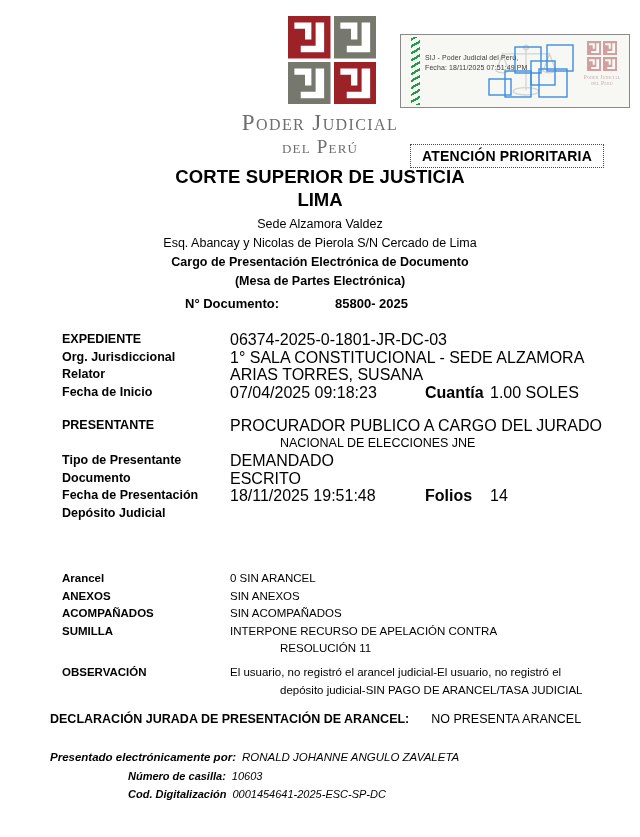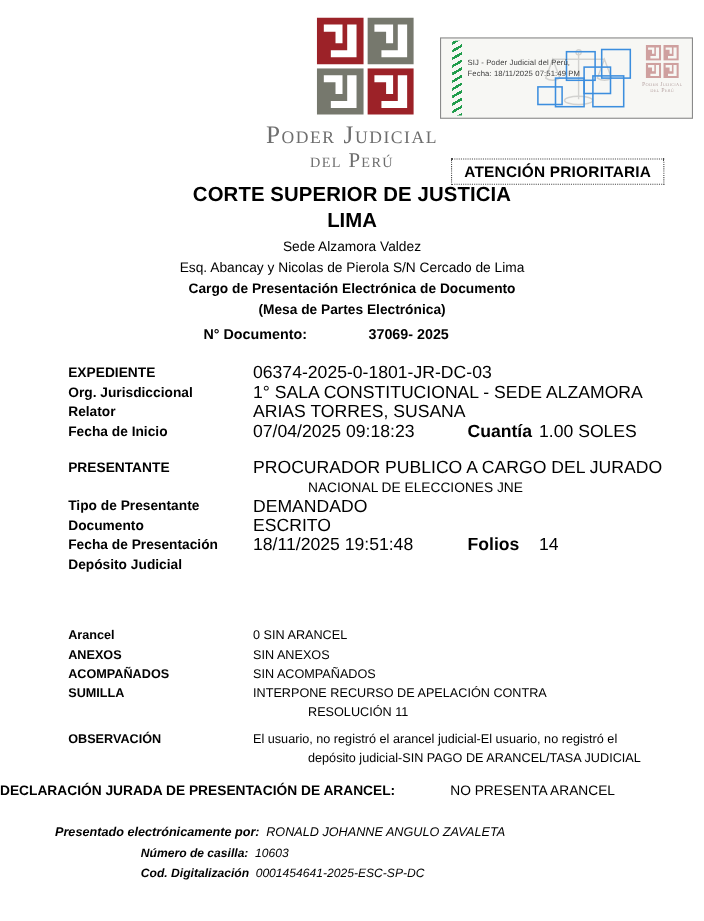--- a/index.html
+++ b/index.html
@@ -244,23 +244,23 @@
   .extra-label { font-weight: bold; width: 65px; flex: 0 0 65px; }
   .extra-value { flex: 1; }
 
   .spacer-lg { height: 16px; }
   .spacer-xl { height: 48px; }
   .spacer-sm { height: 8px; }
 
   
   .declaration {
     margin-top: 14px;
+    padding-left: 50px;
     font-size: 12.5px;
     display: flex;
-    gap: 28px;
   }
   .decl-label { font-weight: bold; }
   .decl-value { margin-left: 22px; }
 
   
   .footer {
     margin-top: 22px;
     padding-left: 50px;
     font-style: italic;
   }
@@ -383,21 +383,21 @@
 <div class="priority-badge">ATENCIÓN PRIORITARIA</div>
 
 <div class="court-title">CORTE SUPERIOR DE JUSTICIA</div>
 <div class="court-city">LIMA</div>
 <div class="sede">Sede Alzamora Valdez</div>
 <div class="addr">Esq. Abancay y Nicolas de Pierola S/N Cercado de Lima</div>
 <div class="cargo">Cargo de Presentación Electrónica de Documento</div>
 <div class="mesa">(Mesa de Partes Electrónica)</div>
 <div class="docnum-row">
   <span class="docnum-label">N° Documento:</span>
-  <span class="docnum-value">37069-  2025</span>
+  <span class="docnum-value">85800-  2025</span>
 </div>
 
 <div class="fields">
 
   <div class="field-row">
     <span class="f-label">EXPEDIENTE</span>
     <span class="f-value">06374-2025-0-1801-JR-DC-03</span>
   </div>
 
   <div class="field-row">

